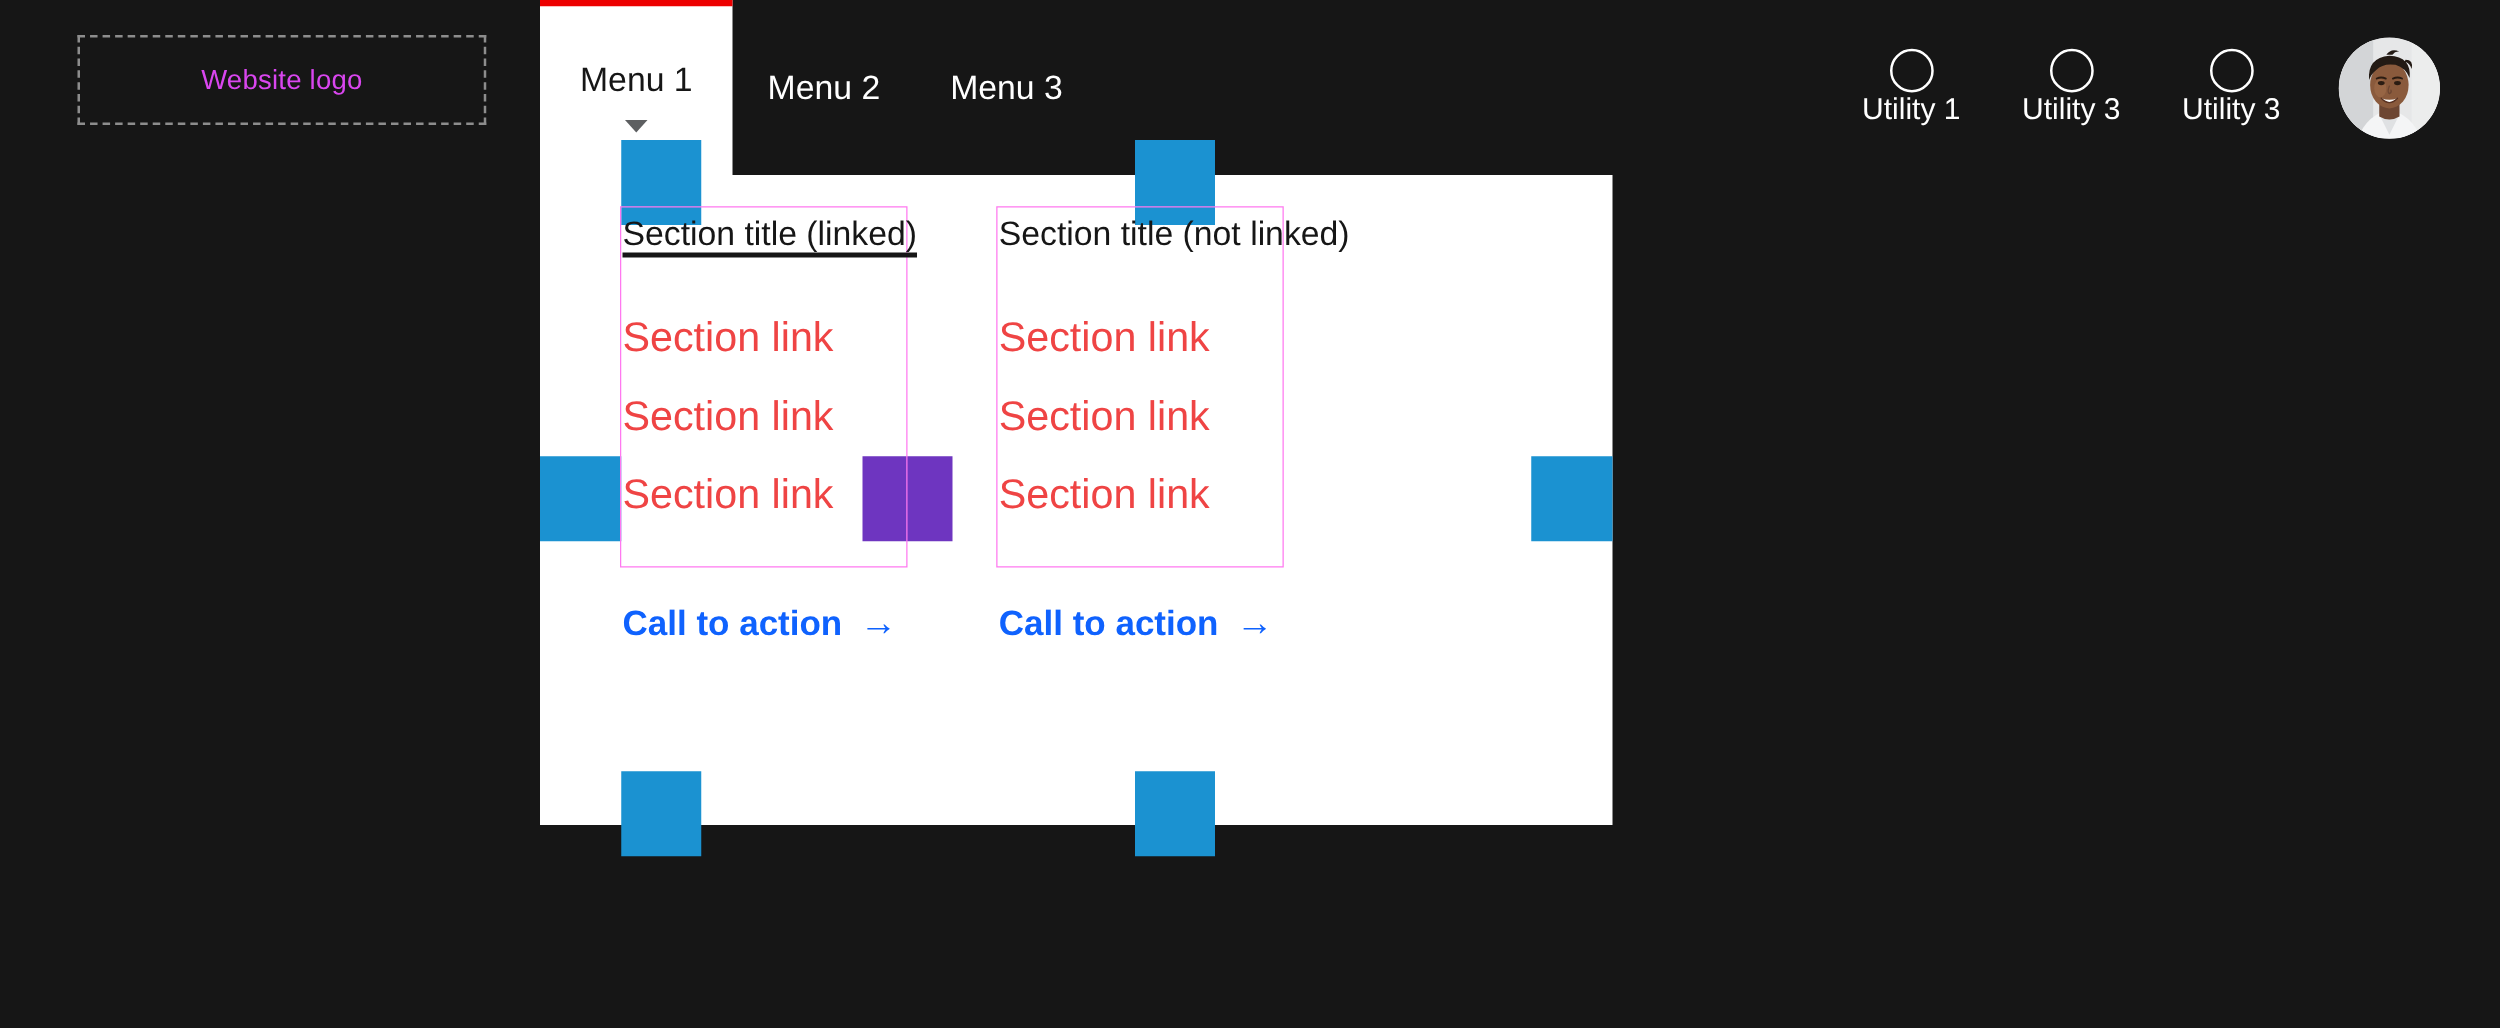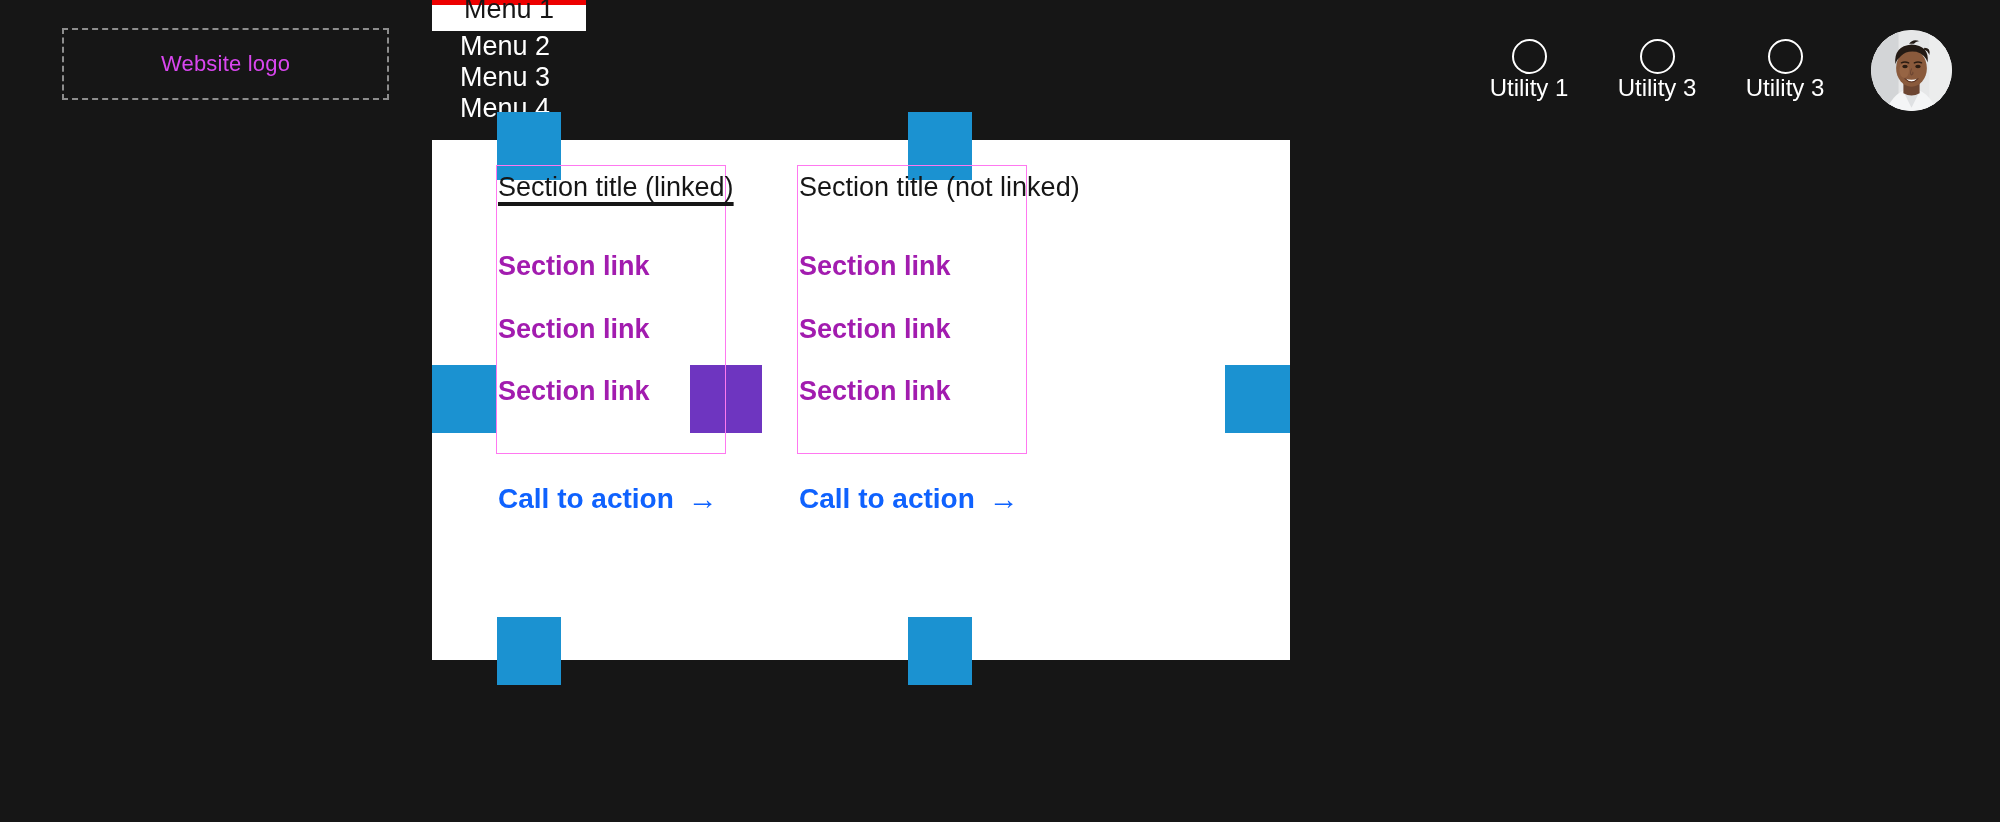--- a/index.html
+++ b/index.html
@@ -36,21 +36,20 @@
     font-size: 22px;
     letter-spacing: .2px;
   }
 
   .menu-list {
     position: absolute;
     left: 432px; top: 0;
     height: 122px;
     display: flex;
     align-items: flex-start;
-    flex-direction: column;
   }
 
   .menu-item {
     height: 140px;
     display: flex;
     align-items: center;
     justify-content: center;
     padding: 0 28px;
     color: #ffffff;
     font-size: 27px;
@@ -179,25 +178,24 @@
   }
   .section-title.linked {
     text-decoration: underline;
     text-decoration-thickness: 3.5px;
     text-underline-offset: 6px;
   }
 
   .section-link {
     position: absolute;
     left: 1px;
-    font-size: 27px;
-    color: #a21caf;
+    font-size: 33px;
+    color: #ef4444;
     white-space: nowrap;
     line-height: 1;
-    font-weight: bold;
   }
   .section-link.l1 { top: 87px; }
   .section-link.l2 { top: 150px; }
   .section-link.l3 { top: 212px; }
 
   .cta {
     position: absolute;
     left: 1px; top: 289px;
     font-size: 28px;
     font-weight: bold;
@@ -229,23 +227,20 @@
     </div>
 
     <div class="menu-item">
       <span class="menu-label">Menu 2</span>
     </div>
 
     <div class="menu-item">
       <span class="menu-label">Menu 3</span>
     </div>
 
-    <div class="menu-item">
-      <span class="menu-label">Menu 4</span>
-    </div>
 
   </nav>
 
   <div class="utilities">
 
     <div class="utility">
       <span class="utility-circle"></span>
       <span class="utility-label">Utility 1</span>
     </div>
 

